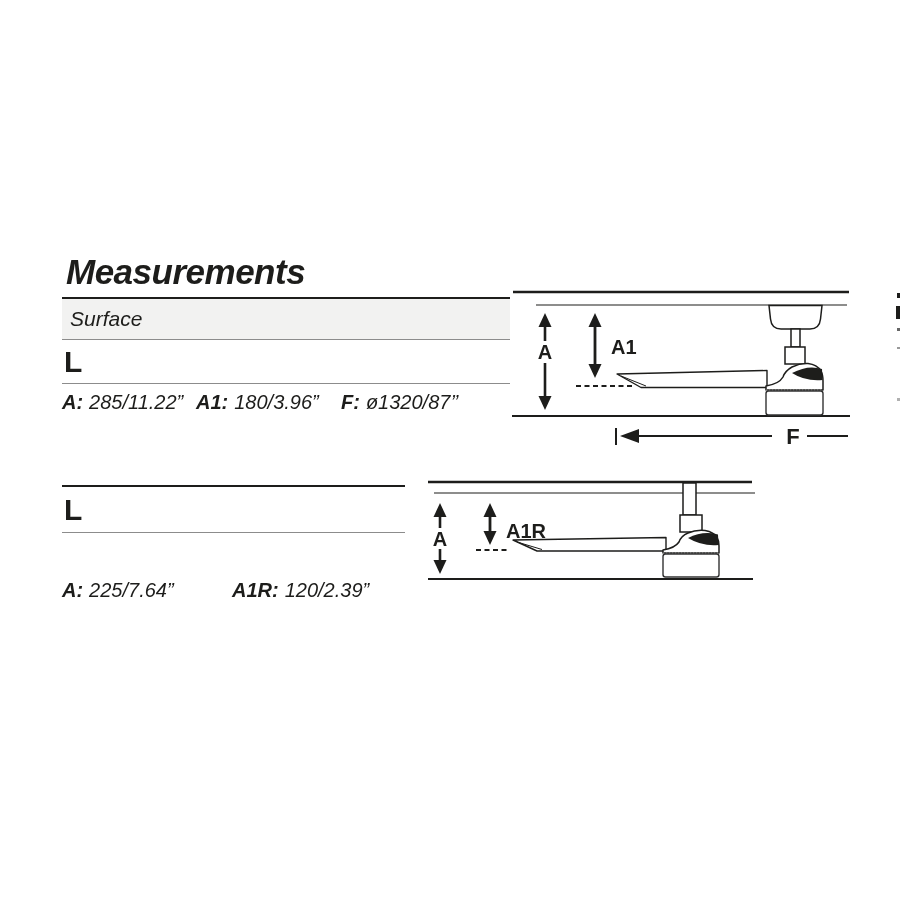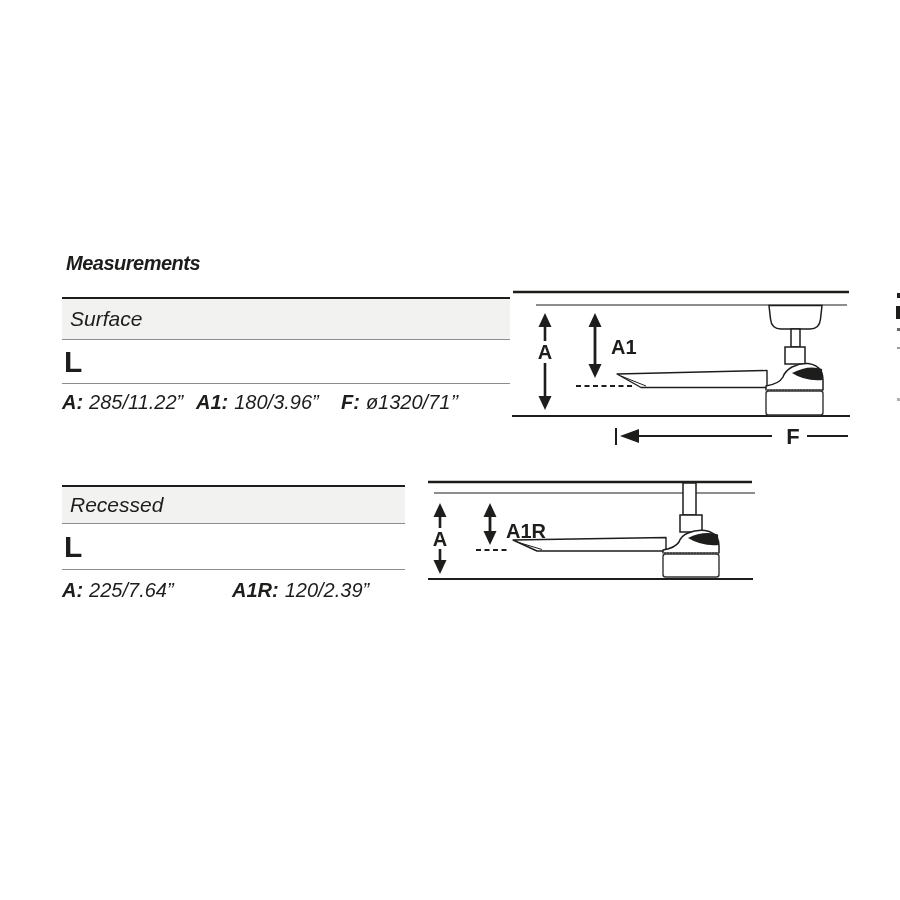--- a/index.html
+++ b/index.html
@@ -1,21 +1,21 @@
 <!DOCTYPE html>
 <html><head>
 <meta charset="utf-8">
 <style>
   html,body{margin:0;padding:0;background:#ffffff;}
   body{width:900px;height:900px;position:relative;overflow:hidden;
        font-family:"Liberation Sans",sans-serif;color:#1d1d1b;}
   .abs{position:absolute;}
 
   
-  .page-title{left:66px;top:252px;font-size:20px;font-weight:bold;font-style:italic;
+  .page-title{left:66px;top:252px;font-size:35px;font-weight:bold;font-style:italic;
               letter-spacing:-0.5px;}
 
   
   .spec-table{border-top:2px solid #1d1d1b;}
   .spec-head{background:#f2f2f1;border-bottom:1px solid #8c8c8c;display:flex;
              align-items:center;padding-left:8px;font-size:21px;font-weight:normal;
              font-style:italic;}
   .spec-row{border-bottom:1px solid #8c8c8c;display:flex;align-items:center;
             padding-left:2px;font-size:30px;font-weight:bold;}
   .surface-table{left:62px;top:297px;width:448px;}
@@ -56,21 +56,21 @@
   </div>
 
   <div class="abs m-line surface-mline">
     <span class="m-item" style="left:0">
       <span class="m-label">A:</span><span class="m-value">285/11.22”</span>
     </span>
     <span class="m-item" style="left:134px">
       <span class="m-label">A1:</span><span class="m-value">180/3.96”</span>
     </span>
     <span class="m-item" style="left:279px">
-      <span class="m-label">F:</span><span class="m-value">ø1320/71’’</span>
+      <span class="m-label">F:</span><span class="m-value">ø1320/87’’</span>
     </span>
   </div>
 
   <svg class="abs" style="left:505px;top:283px" width="400" height="170" viewBox="0 0 400 170">
 
     <line x1="31" y1="22" x2="342" y2="22" stroke="#1d1d1b" stroke-width="1.2"></line>
     <line x1="8" y1="9" x2="344" y2="9" stroke="#1d1d1b" stroke-width="2.6"></line>
     <line x1="7" y1="133" x2="345" y2="133" stroke="#1d1d1b" stroke-width="1.8"></line>
 
     <g>
@@ -111,23 +111,20 @@
       <polygon points="115,153 134,146 134,160" fill="#1d1d1b"></polygon>
       <line x1="133" y1="153" x2="267" y2="153" stroke="#1d1d1b" stroke-width="2"></line>
       <text x="288" y="160.5" text-anchor="middle" class="f-label">F</text>
       <line x1="302" y1="153" x2="343" y2="153" stroke="#1d1d1b" stroke-width="2"></line>
     </g>
   </svg>
 </section>
 
 <section>
   <div class="abs spec-table recessed-table">
-    <div class="spec-head">
-      <span>Recessed</span>
-    </div>
     <div class="spec-row">
       <span>L</span>
     </div>
   </div>
 
   <div class="abs m-line recessed-mline">
     <span class="m-item" style="left:0">
       <span class="m-label">A:</span><span class="m-value">225/7.64”</span>
     </span>
     <span class="m-item" style="left:170px">

